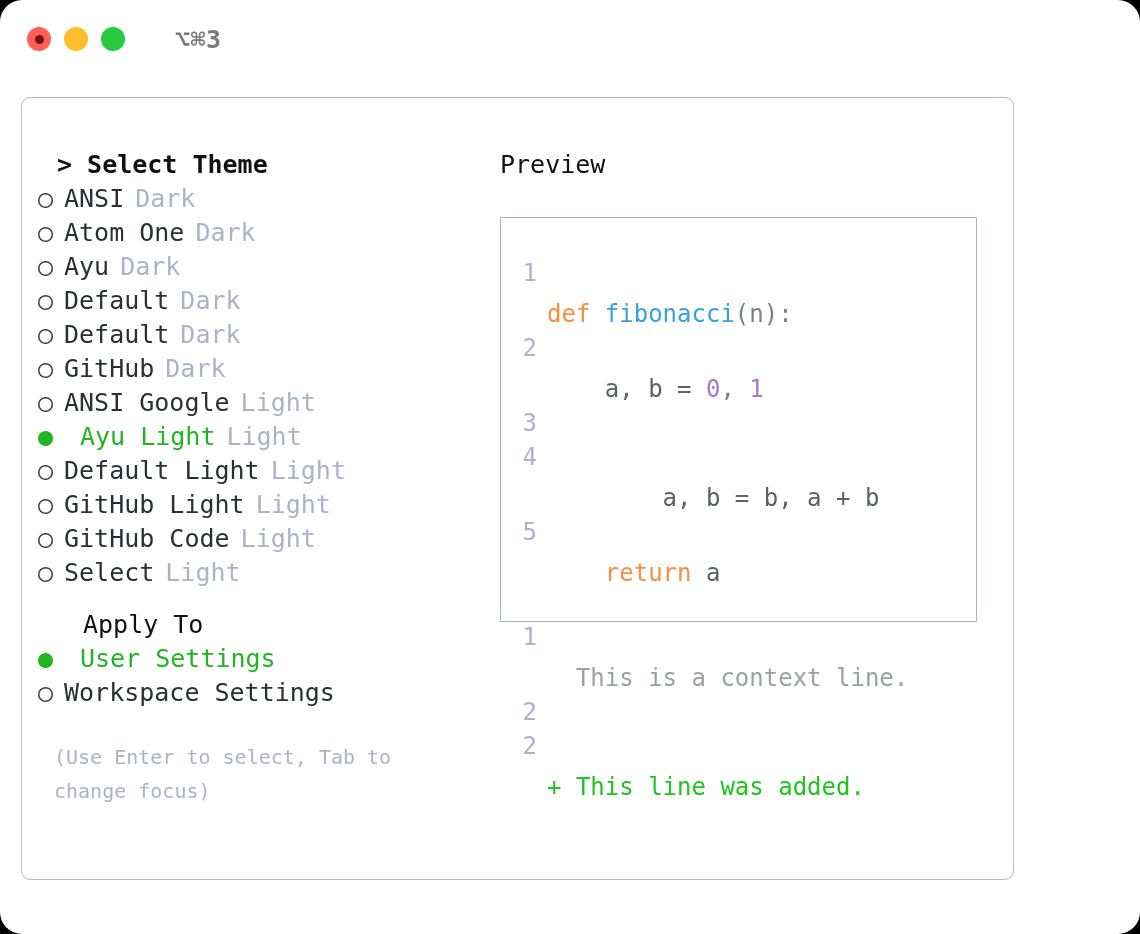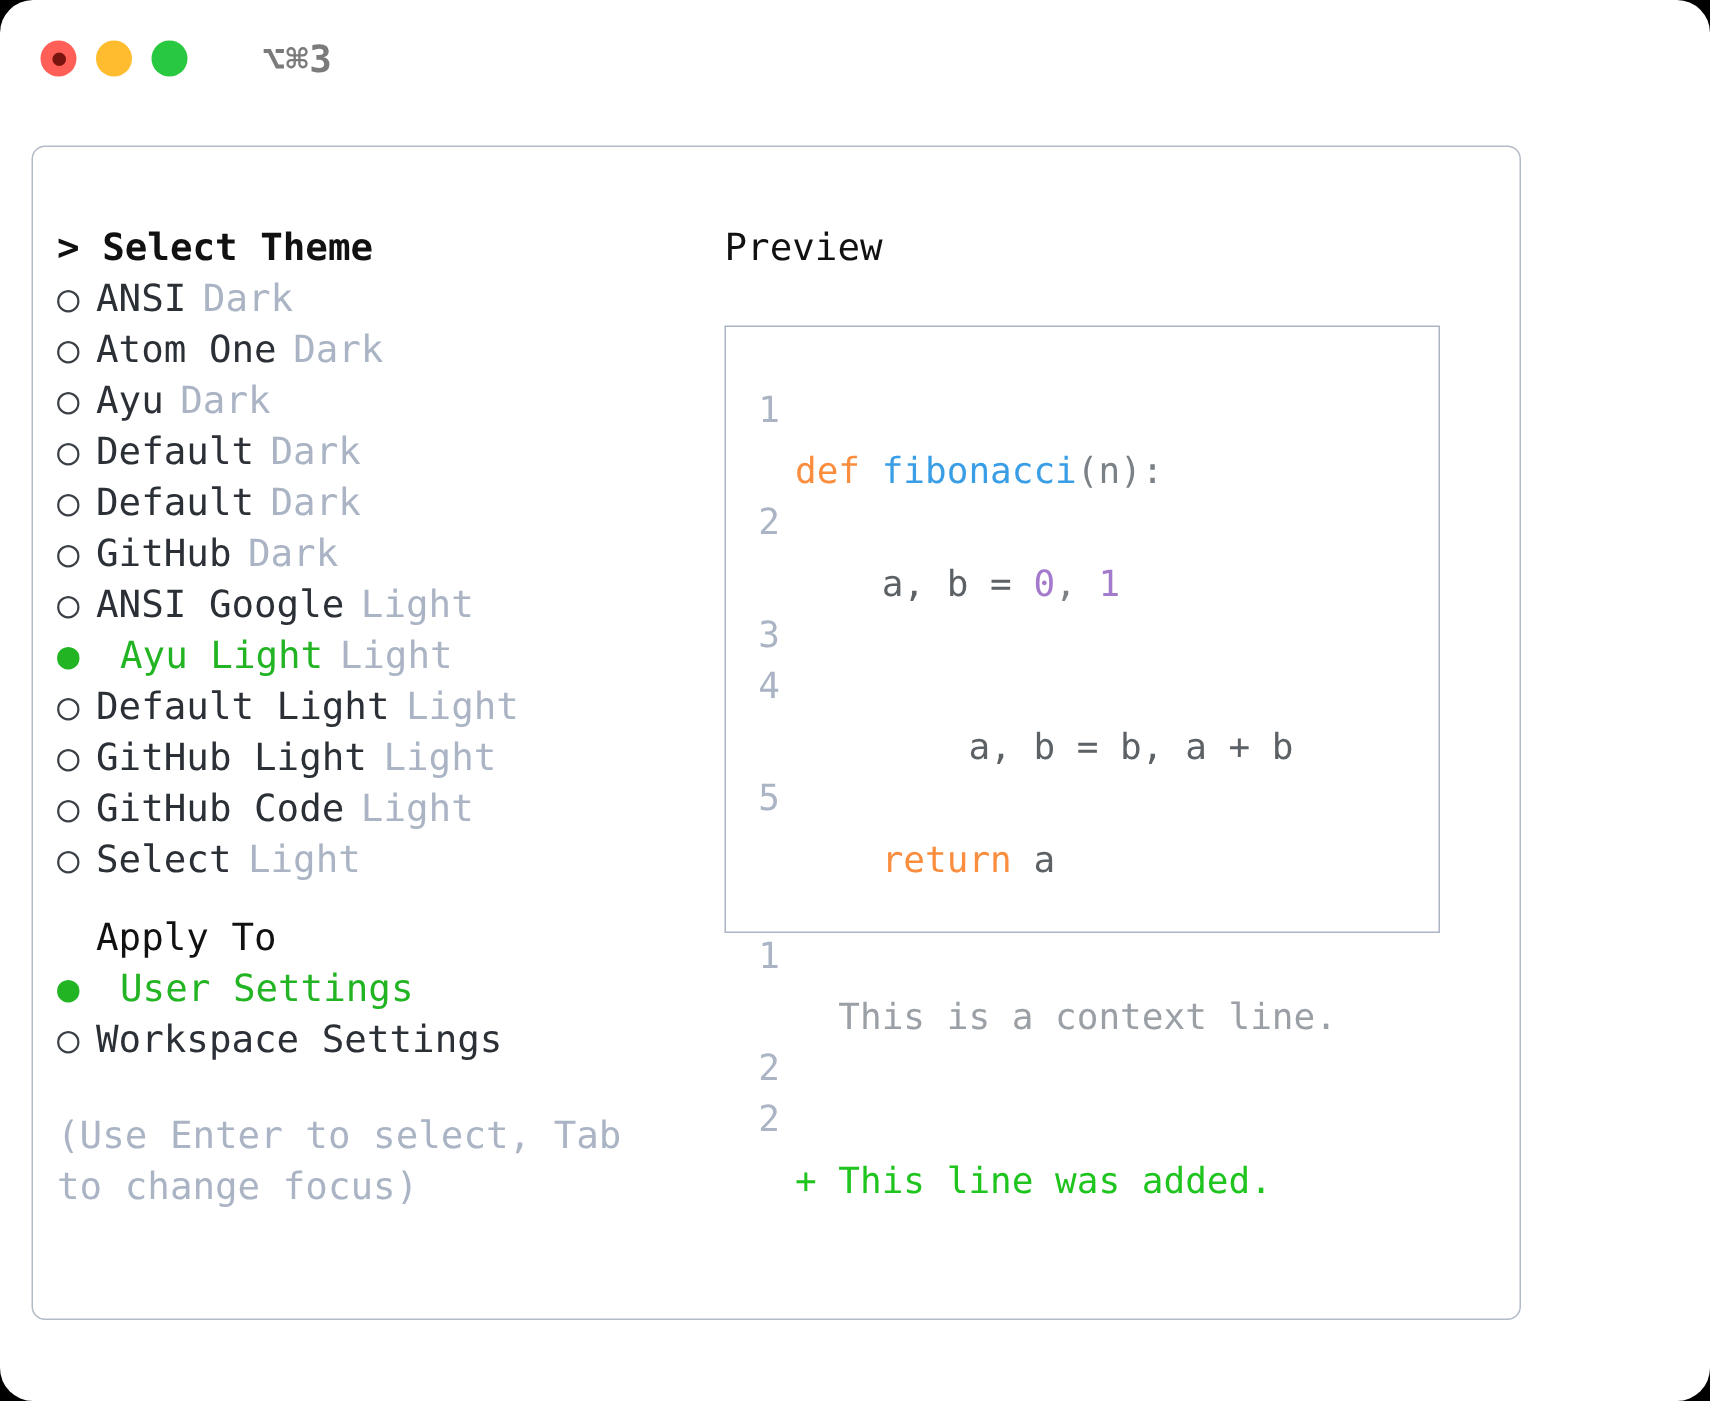--- a/index.html
+++ b/index.html
@@ -92,20 +92,21 @@
     position: absolute;
     left: 16px;
     top: 50px;
     width: 440px;
   }
   .section-head {
     font-size: 25px;
     line-height: 34px;
     color: #111111;
     white-space: pre;
+    margin-left: 19px;
   }
   .section-head.bold { font-weight: bold; }
 
   .opt-row {
     display: flex;
     align-items: baseline;
     font-size: 25px;
     line-height: 34px;
     white-space: pre;
   }
@@ -119,32 +120,33 @@
   .opt-row.selected .opt-label { color: #22b422; margin-left: 16px; }
   .opt-tag {
     color: #aab4c4;
     margin-left: 11px;
   }
 
   .spacer-18 { height: 18px; }
   .spacer-30 { height: 30px; }
 
   .hint {
-    font-size: 25px;
+    font-size: 20px;
     line-height: 34px;
     color: #aab4c4;
     width: 420px;
     white-space: pre-wrap;
     word-break: break-word;
+    margin-left: 16px;
   }
 
   
   .right-pane {
     position: absolute;
-    left: 461px;
+    left: 478px;
     top: 50px;
     width: 490px;
   }
   .preview-title {
     font-size: 25px;
     line-height: 34px;
     color: #111111;
     margin-bottom: 35px;
     white-space: pre;
   }

